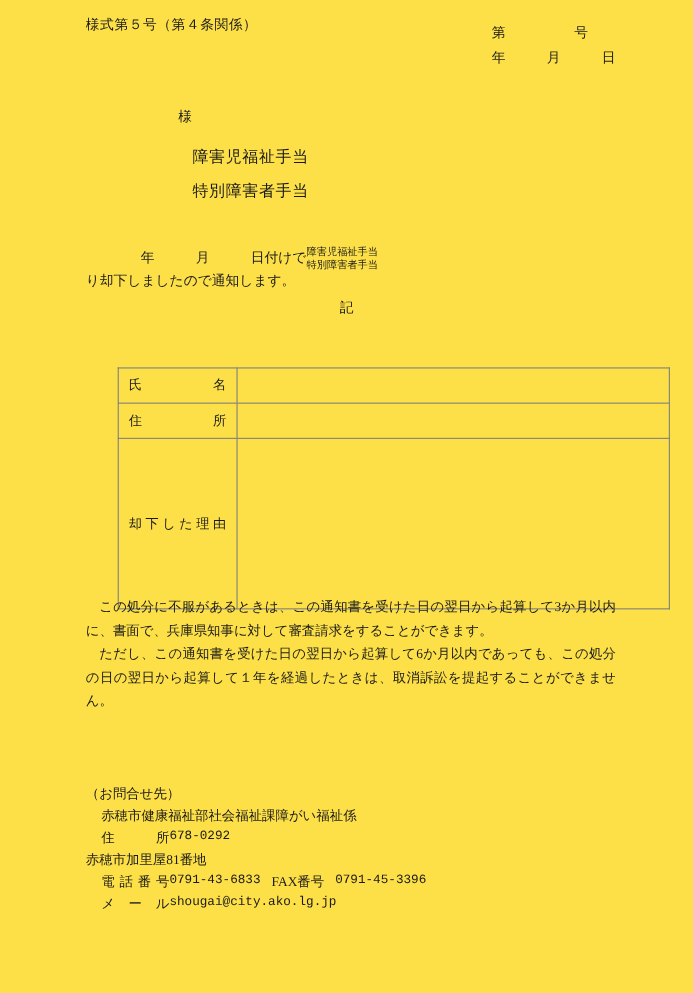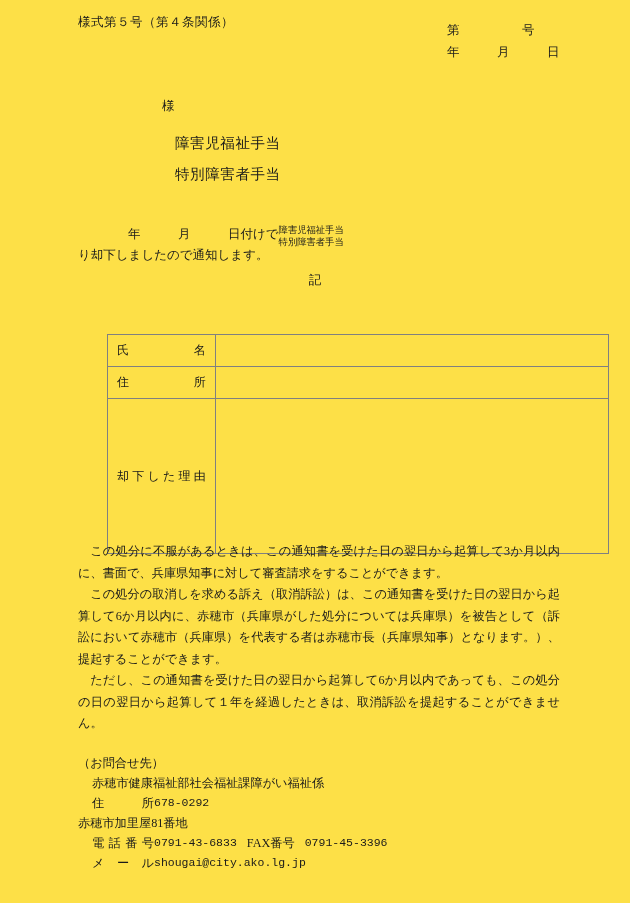--- a/index.html
+++ b/index.html
@@ -153,21 +153,21 @@
     line-height: 21.5px;
   }
   .legal p {
     margin: 0;
     text-indent: 1em;
     text-align: justify;
   }
 
   
   .contact {
-    left: 78px; top: 753px;
+    left: 78px; top: 711px;
     font-size: 12.2px;
     line-height: 20px;
   }
   .c-head { white-space: nowrap; }
   .c-office {
     margin-left: 14px;
     white-space: nowrap;
   }
   .c-row {
     margin-left: 14px;
@@ -240,21 +240,20 @@
       <td class="lbl-cell">
             <span class="lbl-inner">却下した理由</span>
           </td>
       <td class="val-cell"></td>
     </tr>
   </tbody>
     </table>
 
   <div class="abs legal">
     <p>この処分に不服があるときは、この通知書を受けた日の翌日から起算して3か月以内に、書面で、兵庫県知事に対して審査請求をすることができます。</p>
-    <p>この処分の取消しを求める訴え（取消訴訟）は、この通知書を受けた日の翌日から起算して6か月以内に、赤穂市（兵庫県がした処分については兵庫県）を被告として（訴訟において赤穂市（兵庫県）を代表する者は赤穂市長（兵庫県知事）となります。）、提起することができます。</p>
     <p>ただし、この通知書を受けた日の翌日から起算して6か月以内であっても、この処分の日の翌日から起算して１年を経過したときは、取消訴訟を提起することができません。</p>
   </div>
 
   <div class="abs contact">
     <div class="c-head">（お問合せ先）</div>
     <div class="c-office">赤穂市健康福祉部社会福祉課障がい福祉係</div>
     <div class="c-row">
       <span class="c-key">住所</span>
       <span class="c-val">678-0292</span>
     </div>

